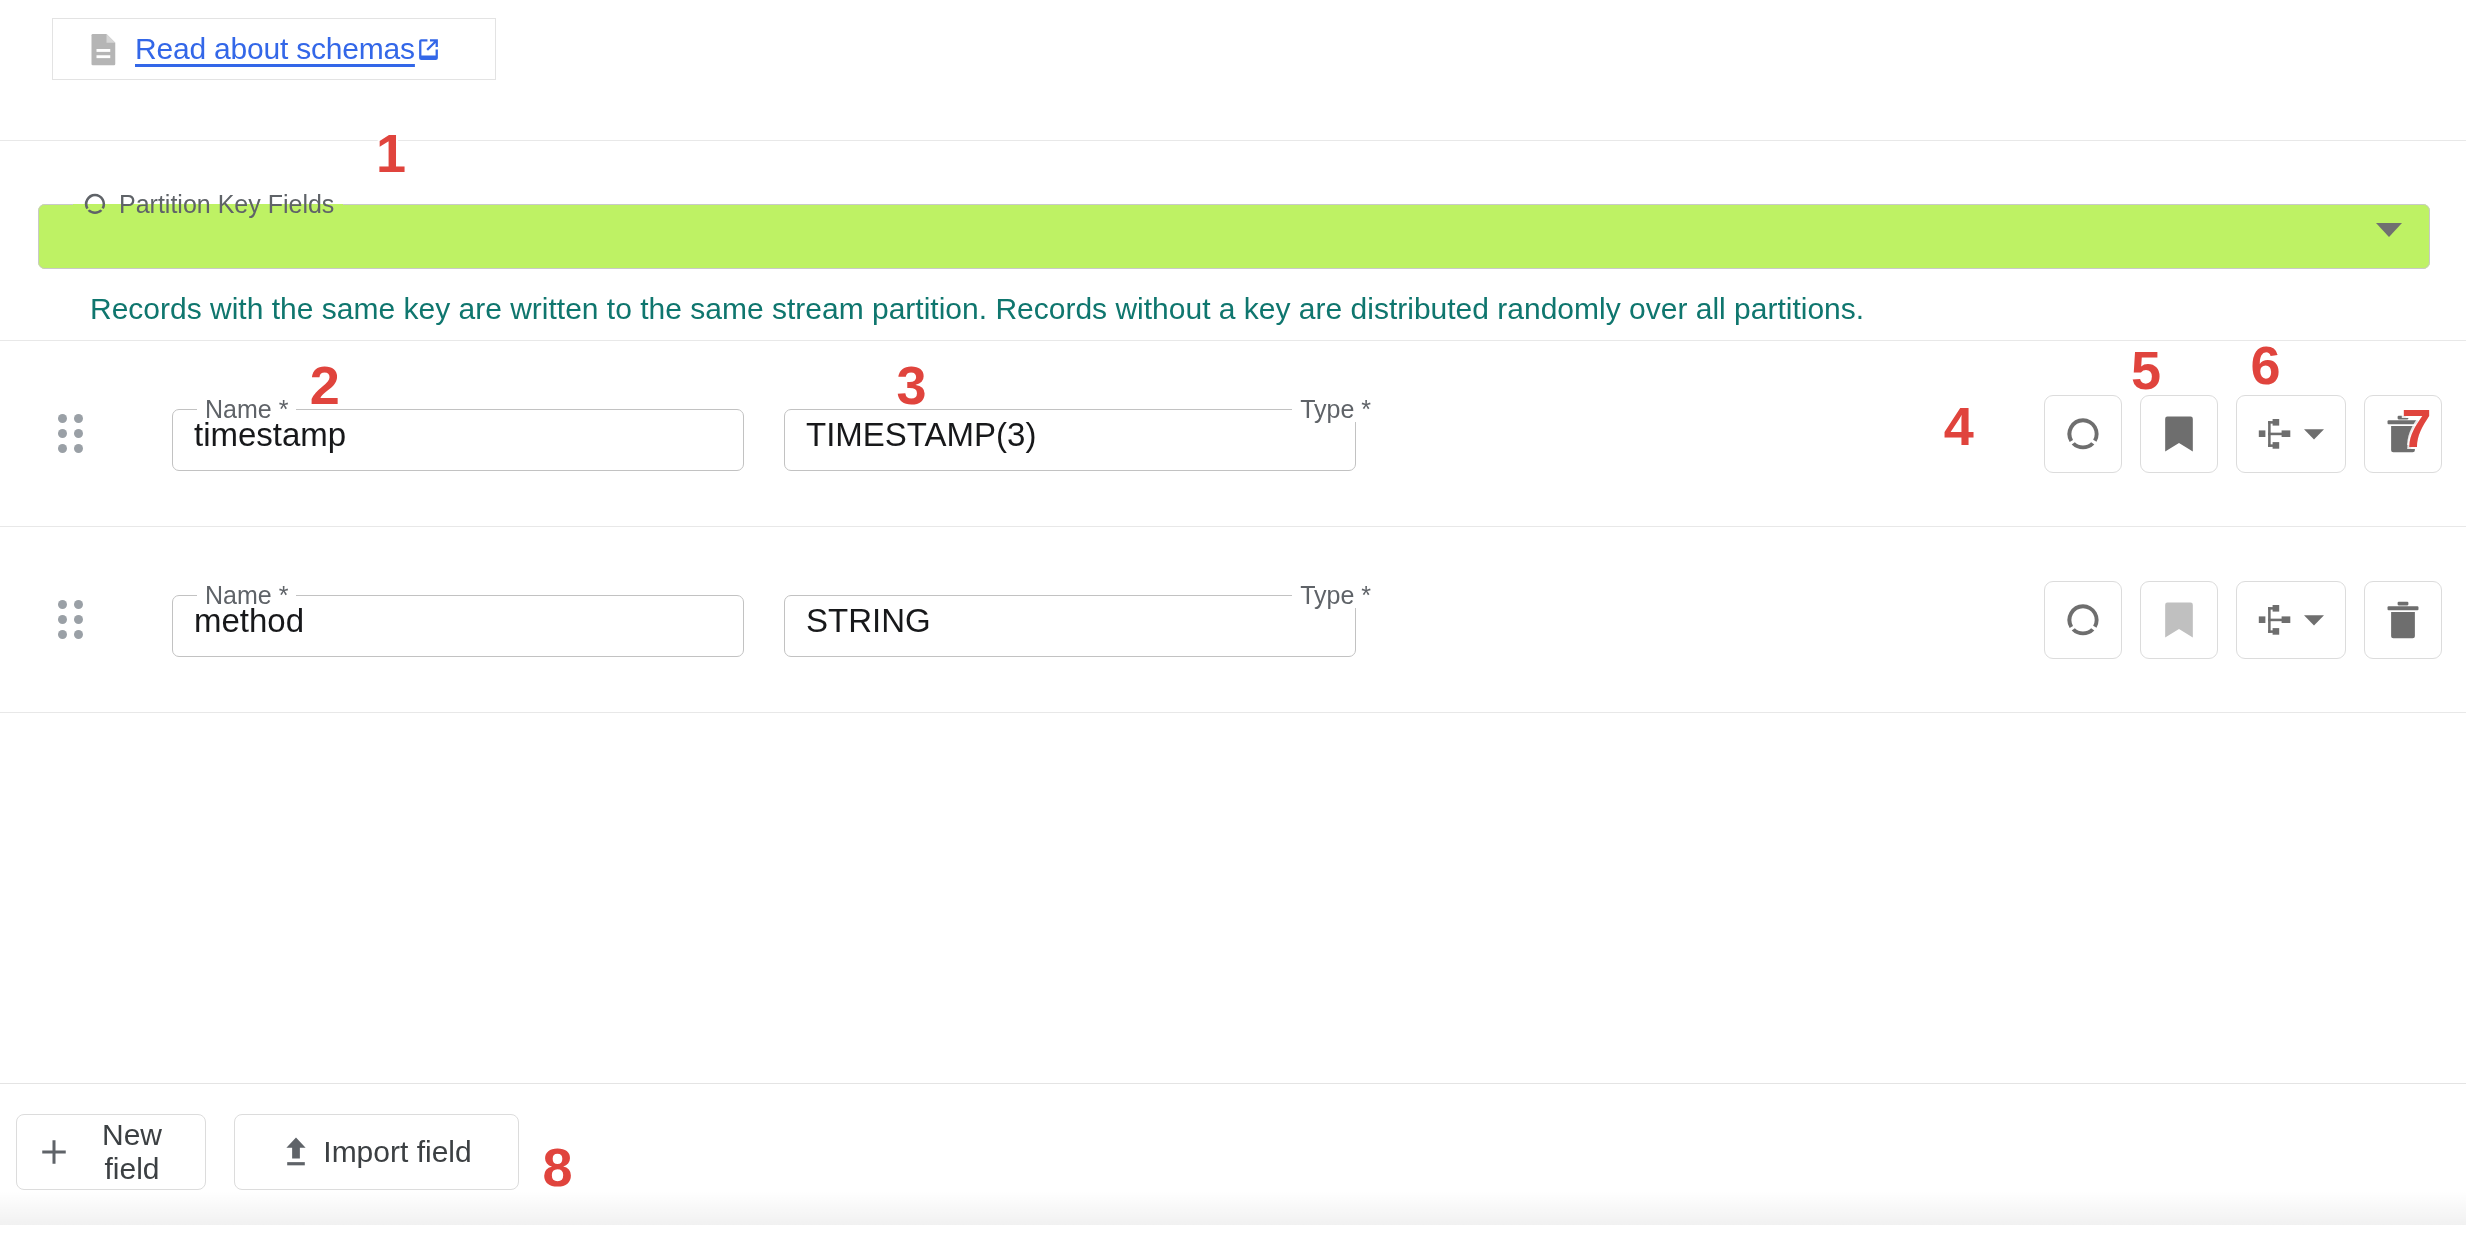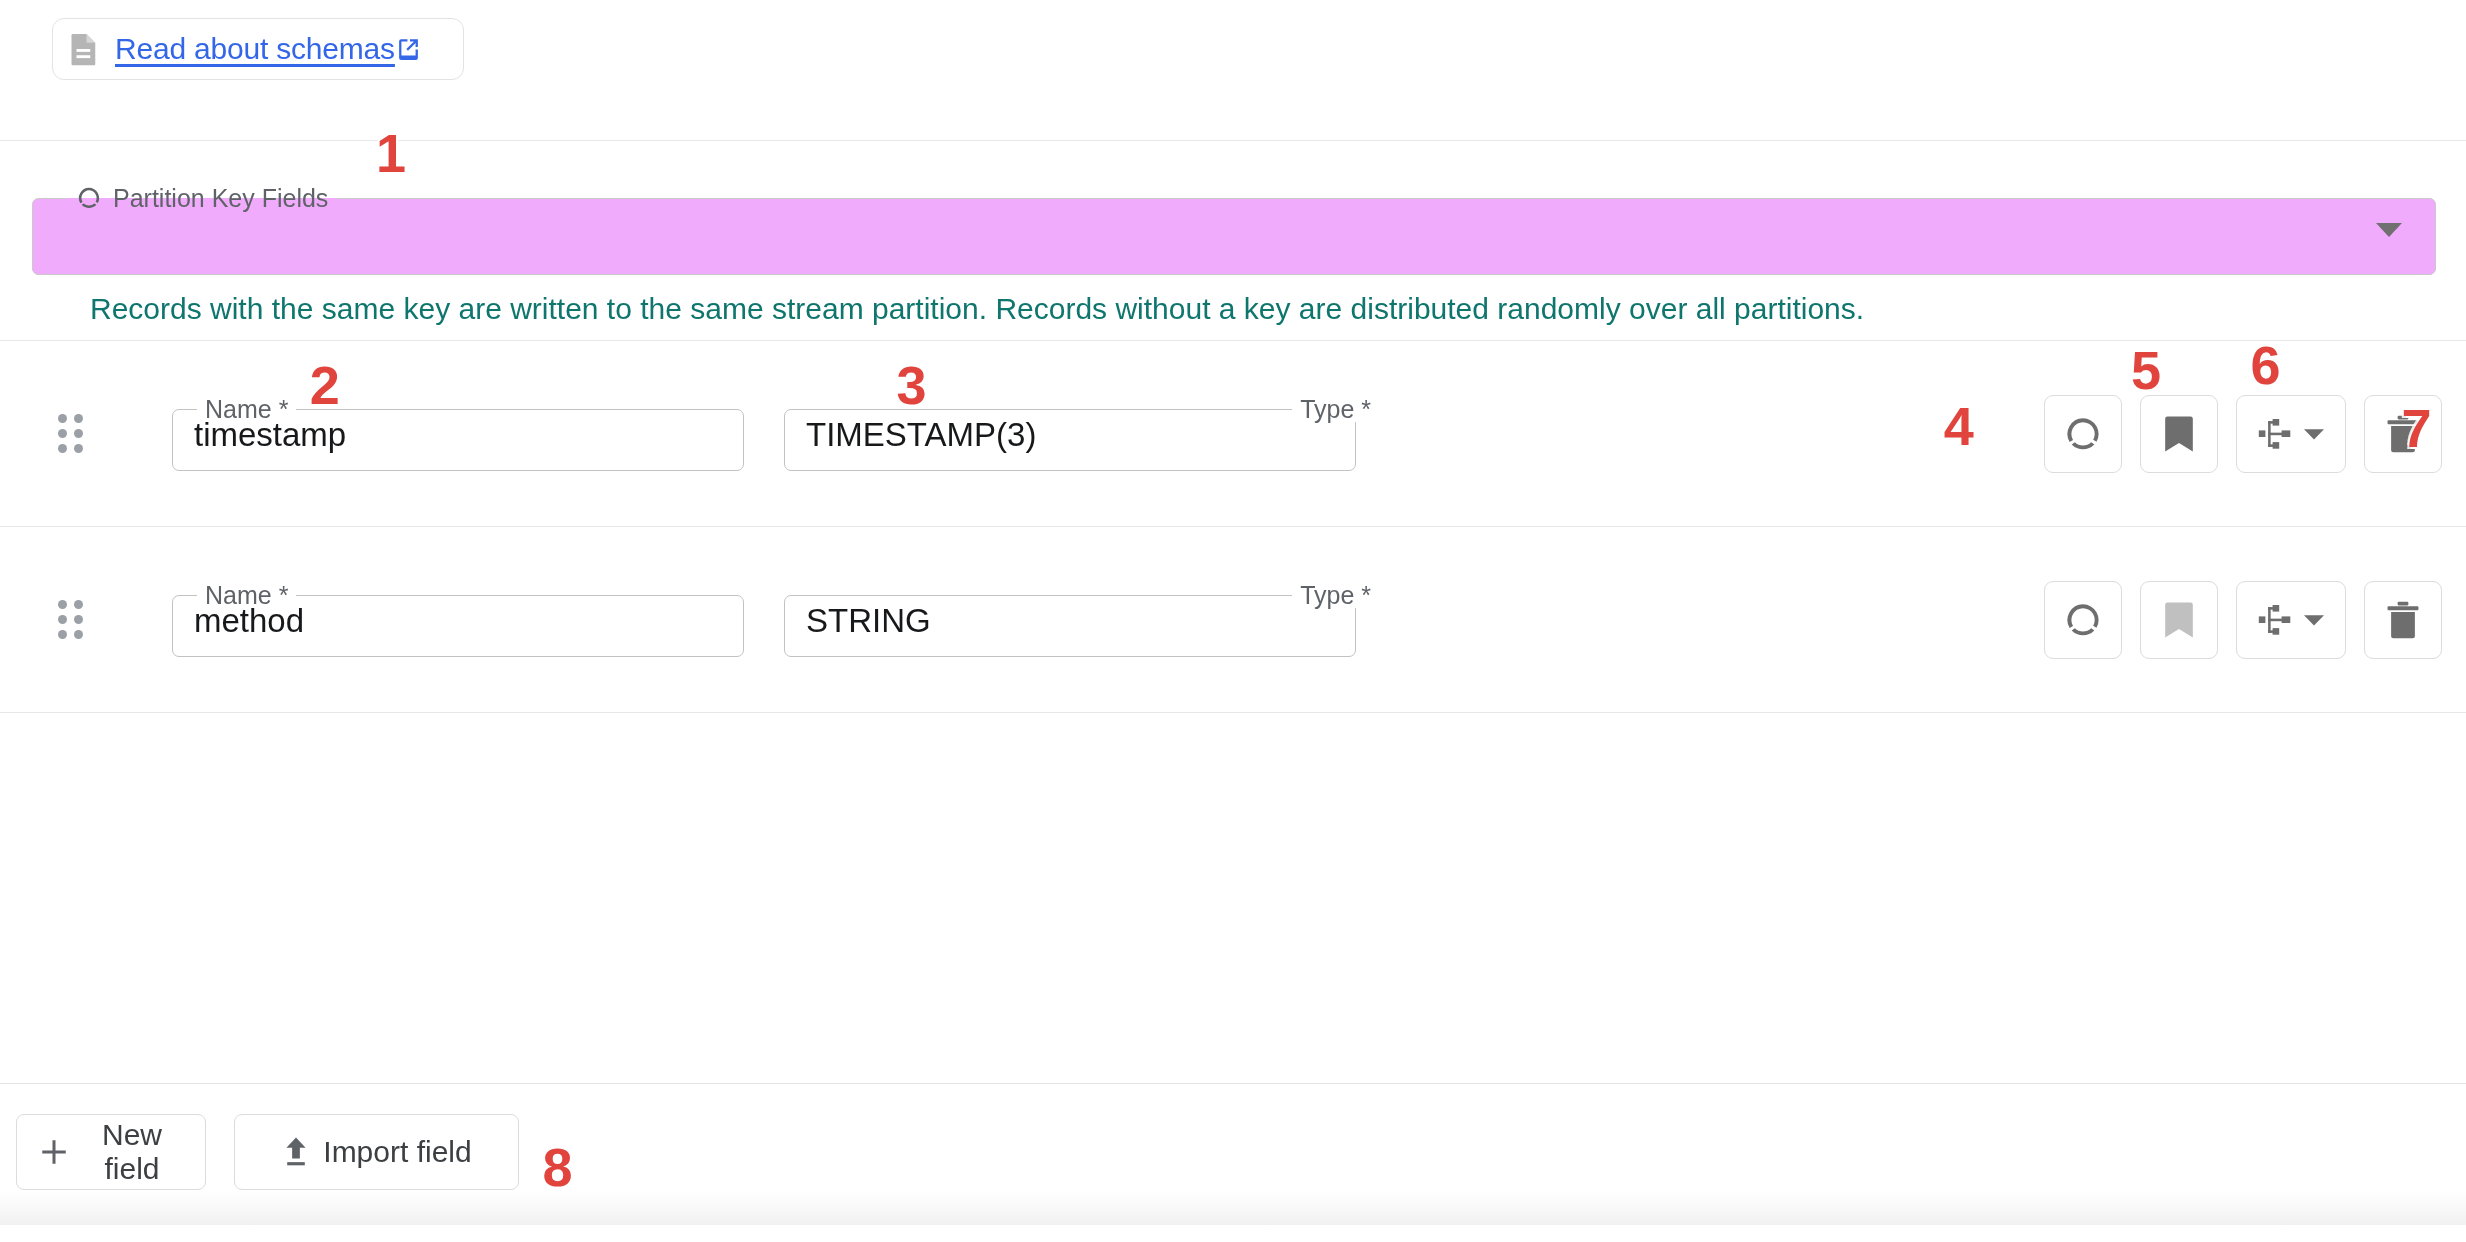--- a/index.html
+++ b/index.html
@@ -13,27 +13,27 @@
   #root {
     position: relative;
     width: 2466px; height: 1242px;
     background: #ffffff;
   }
 
   
   .doc-chip {
     position: absolute;
     left: 52px; top: 18px;
-    width: 412px; height: 62px;
+    width: 444px; height: 62px;
     border: 1px solid #e3e3e3;
-    border-radius: 12px;
+    border-radius: 0;
     background: #fff;
     display: flex;
     align-items: center;
-    padding: 0 16px;
+    padding: 0 36px;
     gap: 16px;
     cursor: pointer;
   }
   .doc-icon { width: 30px; height: 34px; flex: 0 0 auto; display:block; }
   .doc-link {
     color: #3367e8;
     font-size: 30px;
     text-decoration: underline;
     text-underline-offset: 5px;
     letter-spacing: -0.2px;
@@ -54,22 +54,22 @@
   .pk-wrap {
     position: absolute;
     left: 32px; top: 185px;
     width: 2404px; height: 90px;
   }
   .pk-fieldset {
     position: absolute;
     inset: 0;
     border: 1px solid #c9c9c9;
     border-radius: 7px;
-    background: #f0abfc;
-    margin: 0; padding: 0;
+    background: #bef264;
+    margin: 6px; padding: 0;
     min-inline-size: 0;
   }
   .pk-legend {
     margin-left: 34px;
     padding: 0 9px;
     font-size: 25px;
     color: #5f6368;
     display: flex;
     align-items: center;
     gap: 11px;

